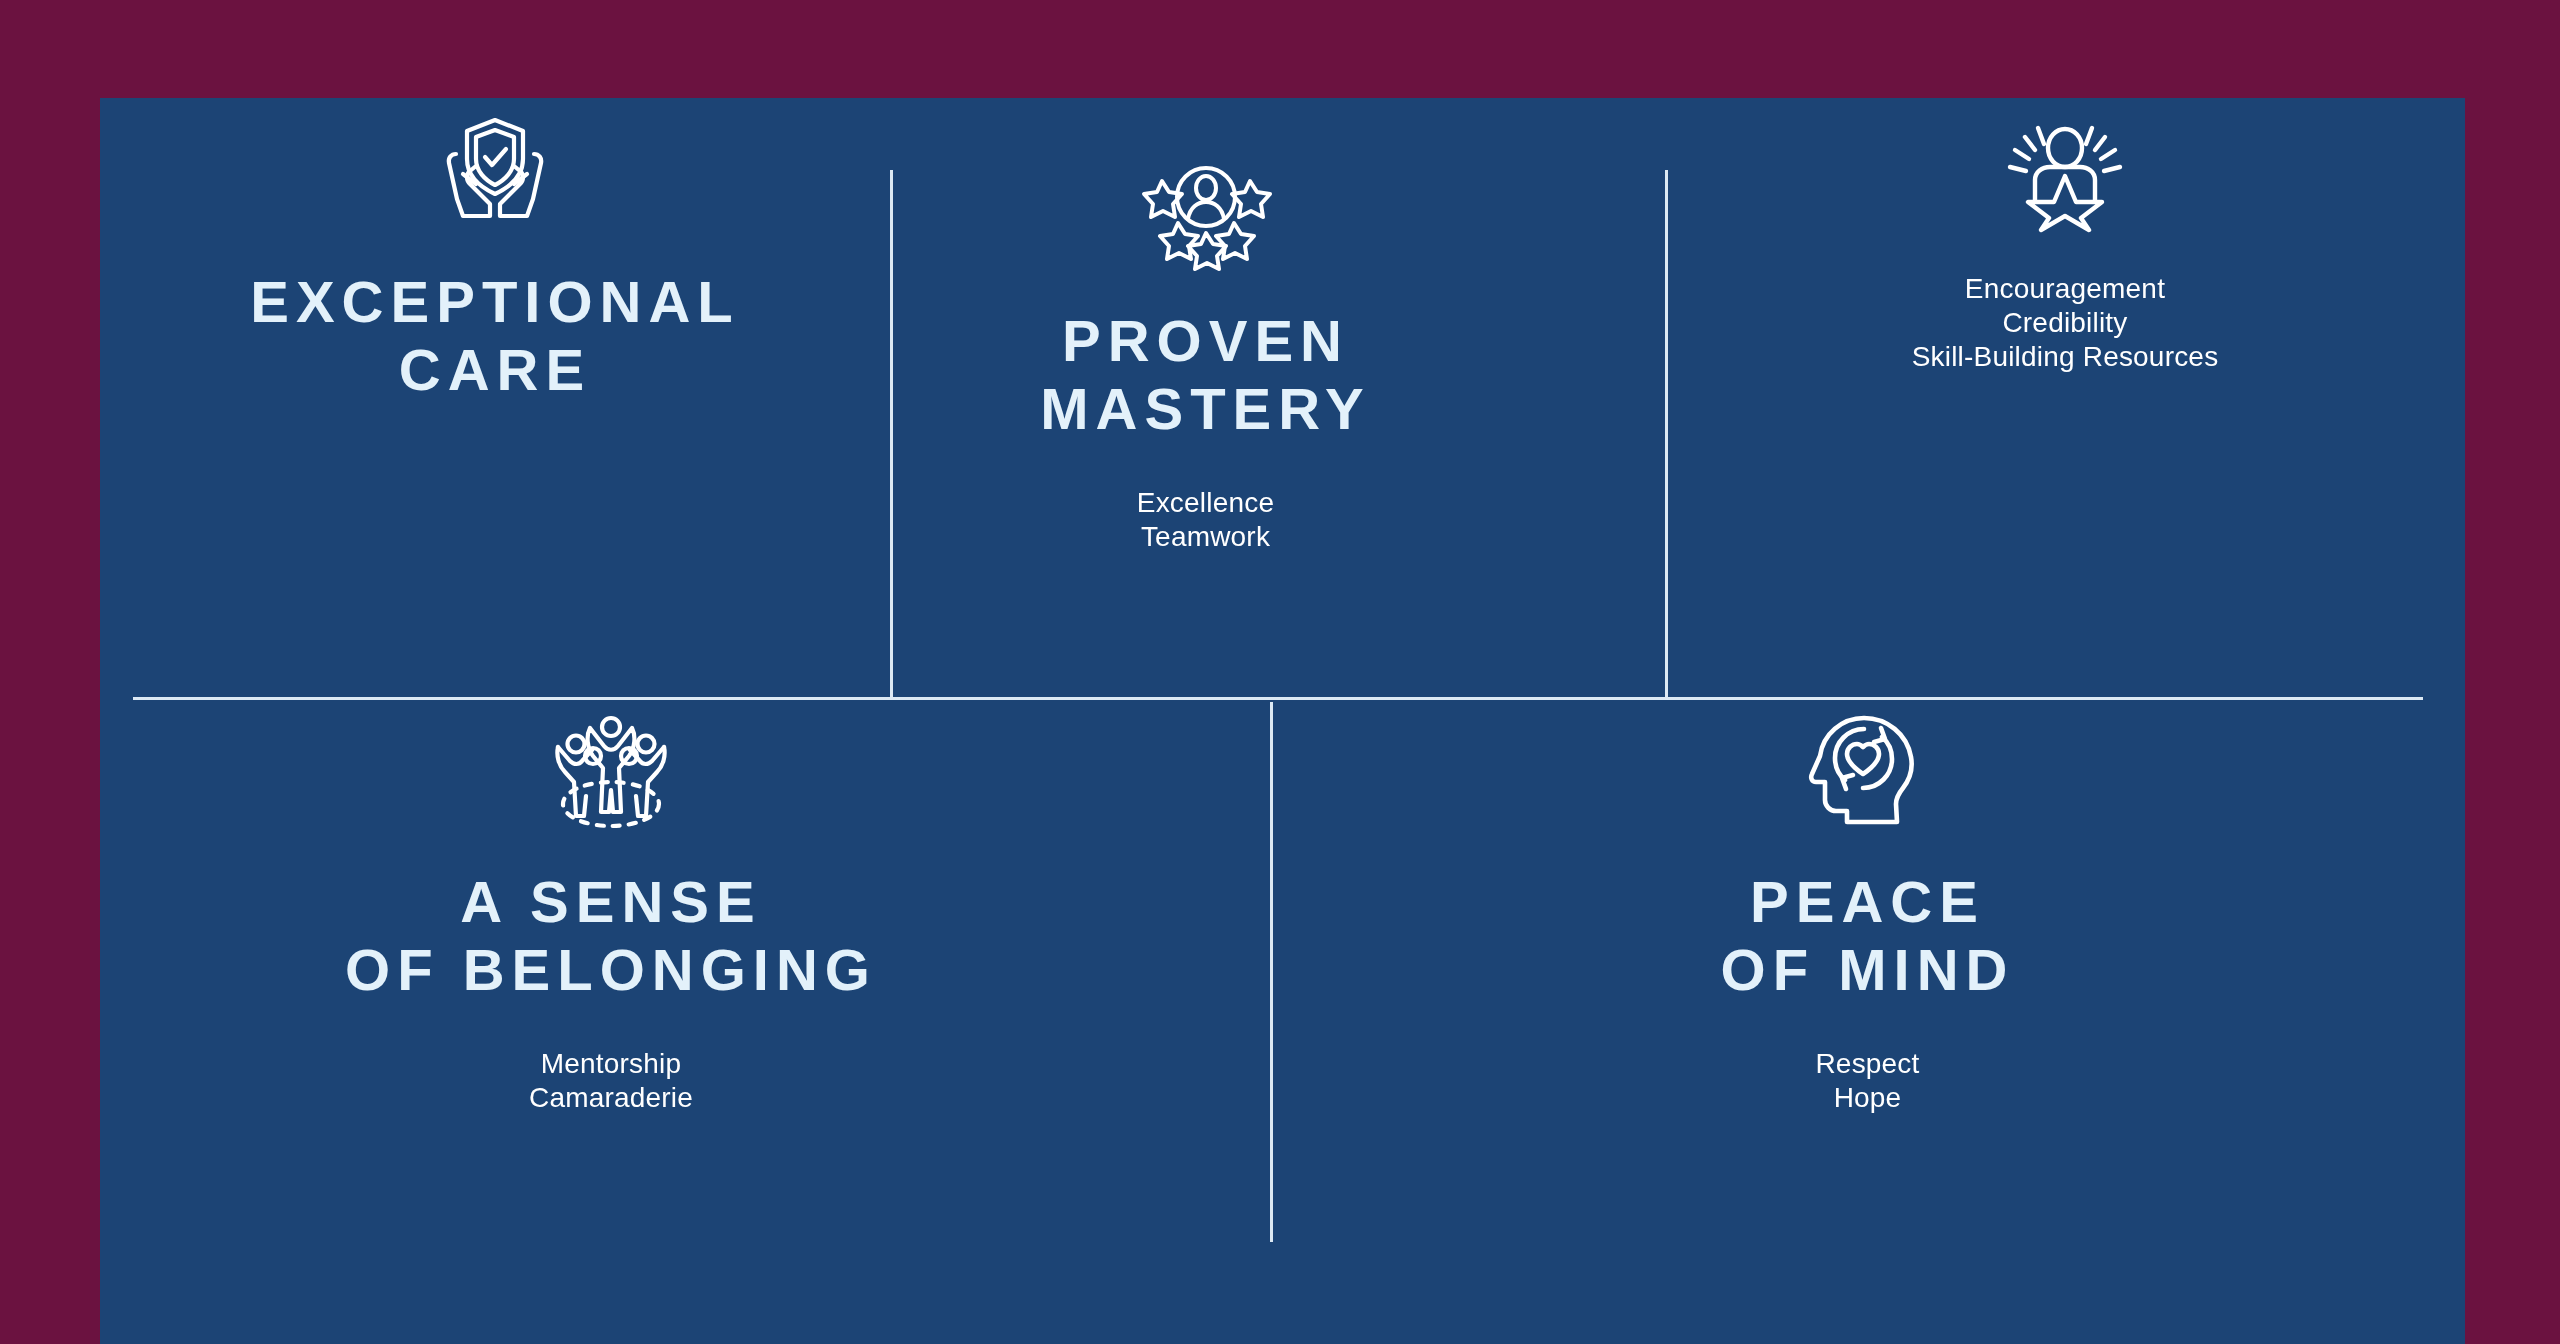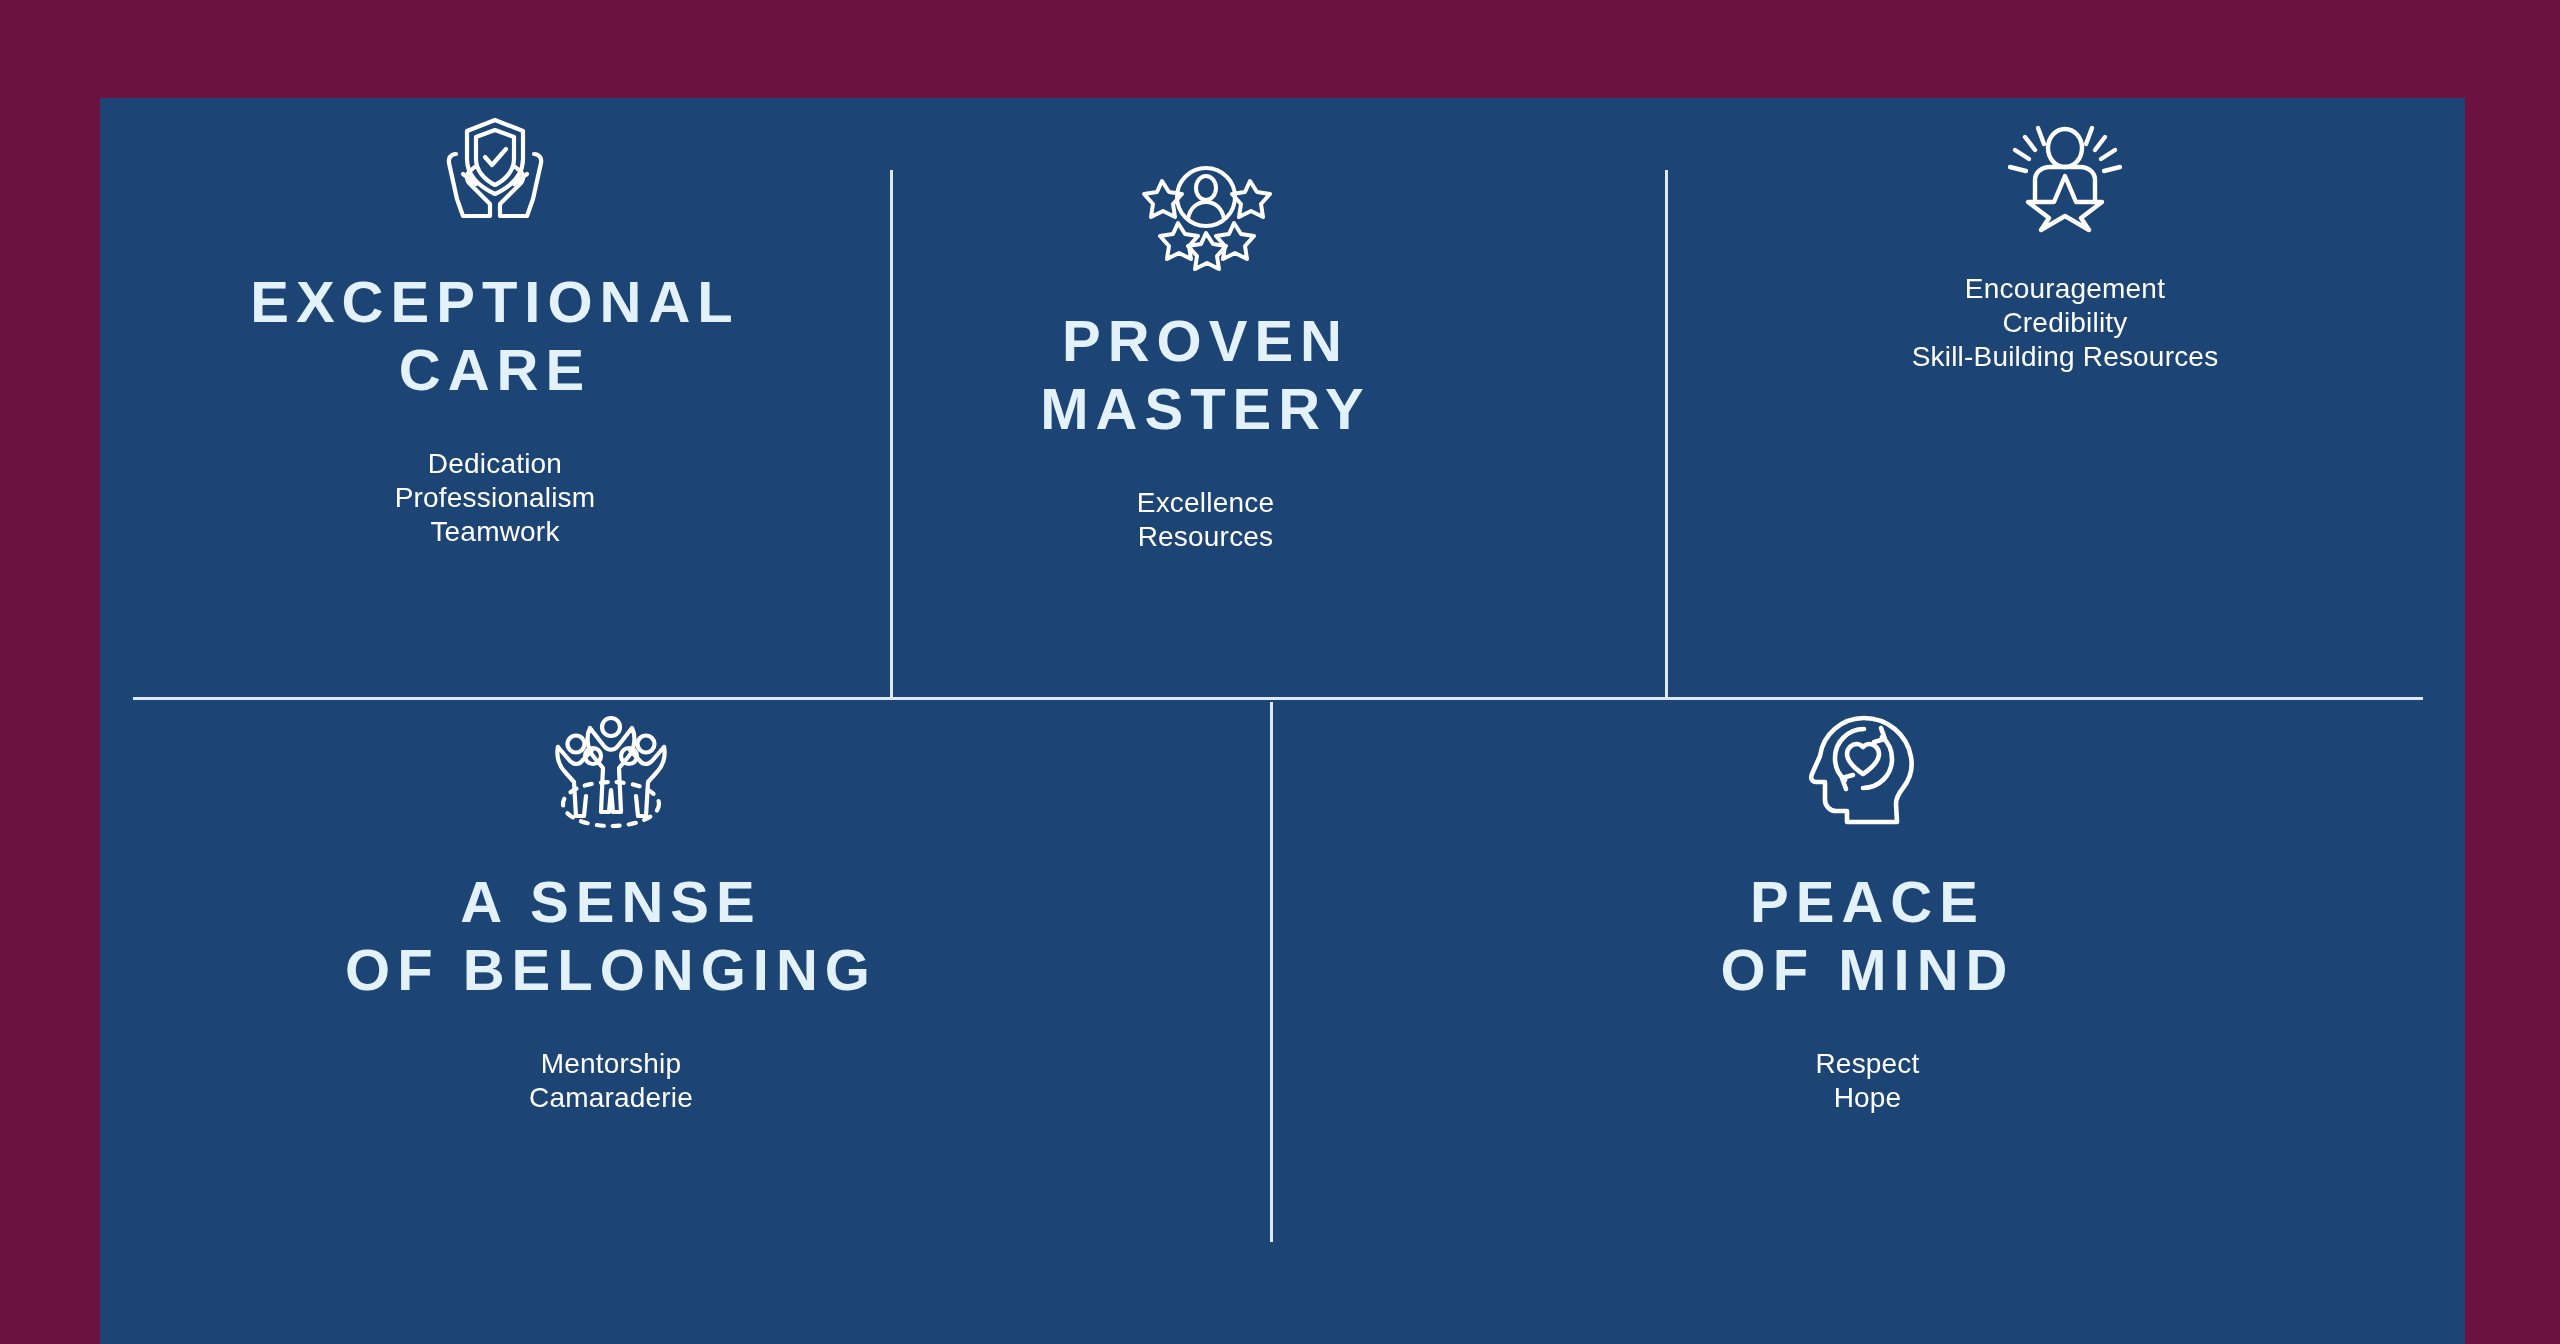--- a/index.html
+++ b/index.html
@@ -125,45 +125,40 @@
           <path d="M65 18 L84 25 V47 C84 59 75 68 65 73 C55 68 46 59 46 47 V25 Z"></path>
           <path d="M55 45 L62 53 L76 37"></path>
           <path d="M26 42 C21 42 18 46 19 51 L27 87 L33 104 H60 L60 92 L40 72 C36 68 36 62 40 59 L46 54"></path>
           <path d="M33 62 L46 72"></path>
           <path d="M104 42 C109 42 112 46 111 51 L103 87 L97 104 H70 L70 92 L90 72 C94 68 94 62 90 59 L84 54"></path>
           <path d="M97 62 L84 72"></path>
         </svg>
       </div>
       <div class="heading">EXCEPTIONAL
 CARE</div>
-      <div class="sublist">
-        <div>Dedication</div>
-        <div>Professionalism</div>
-        <div>Teamwork</div>
-      </div>
     </div>
 
     <div class="cell cell-2">
       <div class="icon-wrap">
         <svg width="128" height="112" viewBox="0 0 128 112" fill="none" stroke="#FFFFFF" stroke-width="4" stroke-linecap="round" stroke-linejoin="round">
           <circle cx="64" cy="40" r="29"></circle>
           <ellipse cx="64" cy="31" rx="10" ry="12"></ellipse>
           <path d="M46 62 C48 50 56 45 64 45 C72 45 80 50 82 62"></path>
           <path d="M20 24 L27 35 L40 37 L31 47 L33 60 L21 54 L9 60 L11 47 L2 37 L15 35 Z"></path>
           <path d="M108 24 L115 35 L128 37 L119 47 L121 60 L109 54 L97 60 L99 47 L90 37 L103 35 Z"></path>
           <path d="M36 66 L43 77 L56 79 L47 89 L49 102 L37 96 L25 102 L27 89 L18 79 L31 77 Z"></path>
           <path d="M92 66 L99 77 L112 79 L103 89 L105 102 L93 96 L81 102 L83 89 L74 79 L87 77 Z"></path>
           <path d="M64 76 L71 87 L84 89 L75 99 L77 112 L65 106 L53 112 L55 99 L46 89 L59 87 Z"></path>
         </svg>
       </div>
       <div class="heading">PROVEN
 MASTERY</div>
       <div class="sublist">
         <div>Excellence</div>
-        <div>Resources</div>
+        <div>Teamwork</div>
       </div>
     </div>
 
     <div class="cell cell-3">
       <div class="icon-wrap">
         <svg width="134" height="116" viewBox="0 0 134 116" fill="none" stroke="#FFFFFF" stroke-width="4.4" stroke-linecap="round" stroke-linejoin="round">
           <ellipse cx="67" cy="34" rx="17" ry="19"></ellipse>
           <path d="M37 86 V66 C37 58 44 53 52 53 H82 C90 53 97 58 97 66 V86"></path>
           <path d="M67 62 L78 88 L104 88 L83 104 L91 116 L67 102 L43 116 L51 104 L30 88 L56 88 Z"></path>
           <path d="M40 14 L46 30"></path>

